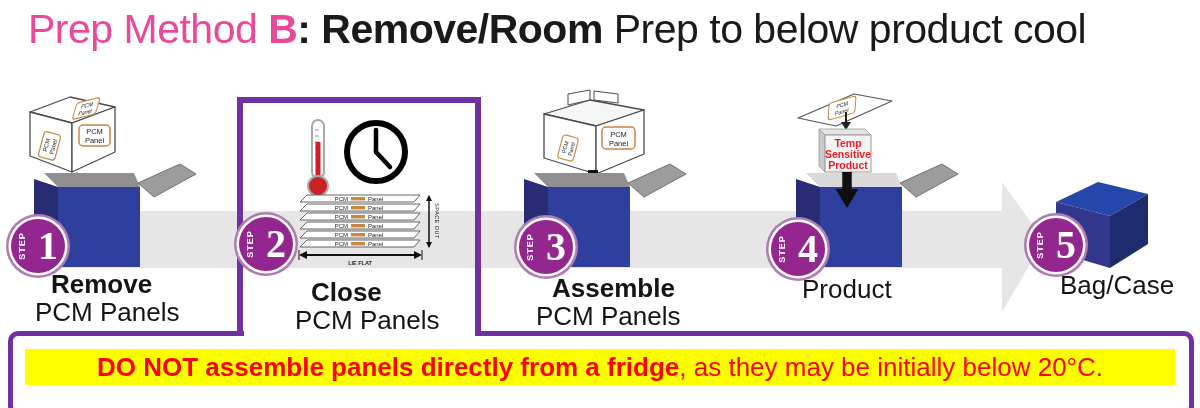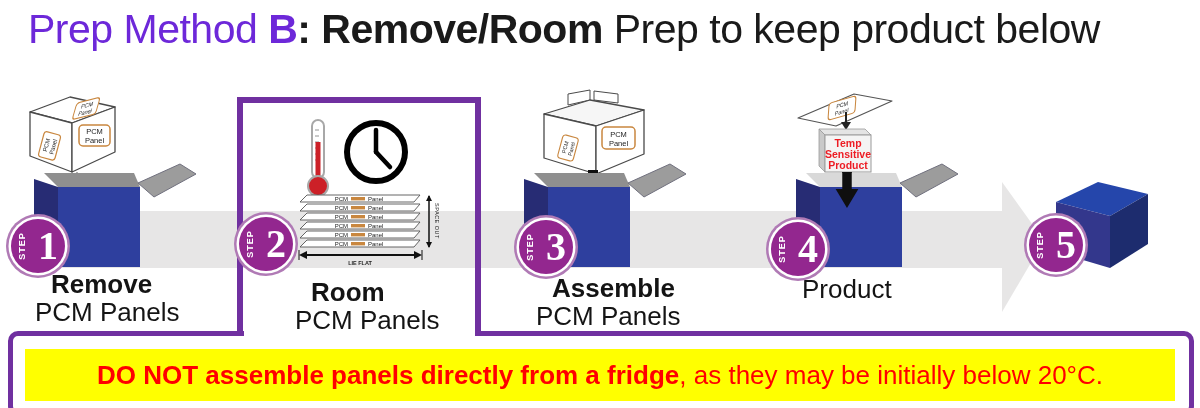--- a/index.html
+++ b/index.html
@@ -2,34 +2,34 @@
 <html><head>
 <meta charset="utf-8">
 <style>
   html,body{margin:0;padding:0;background:#fff;}
   #stage{position:relative;width:1200px;height:408px;background:#fff;overflow:hidden;
          font-family:"Liberation Sans",sans-serif;}
   .abs{position:absolute;}
   
   .title{position:absolute;left:28px;top:2px;font-size:41px;letter-spacing:-0.5px;
          color:#1a1a1a;white-space:pre-wrap;line-height:54px;}
-  .t-purple{color:#6d28d9;}
+  .t-purple{color:#ec4899;}
   .t-bold{font-weight:bold;}
   
   .band{position:absolute;left:58px;top:211px;width:944px;height:57px;background:#e7e6e6;z-index:1;}
   .band-head{position:absolute;left:1002px;top:182px;width:42px;height:130px;background:#e7e6e6;
              clip-path:polygon(0 0,100% 45%,0 100%);z-index:1;}
   
   .warning-frame{position:absolute;left:8px;top:331px;width:1186px;height:85px;
                  border:5px solid #7030a0;border-radius:10px;box-sizing:border-box;z-index:2;}
   .warning-mask{position:absolute;left:244px;top:329px;width:232px;height:9px;background:#fff;z-index:3;}
   .step2-frame{position:absolute;left:237px;top:97px;width:244px;height:239px;
                border:6px solid #7030a0;border-bottom:none;box-sizing:border-box;z-index:6;}
   
-  .warning-banner{position:absolute;left:25px;top:349px;width:1150px;height:52px;background:#ffff00;
+  .warning-banner{position:absolute;left:25px;top:349px;width:1150px;height:36px;background:#ffff00;
                   z-index:4;display:flex;align-items:center;justify-content:center;}
   .warning-text{font-size:26px;color:#ff0000;white-space:pre-wrap;}
   .warning-text .wbold{font-weight:bold;}
   
   .badge{position:absolute;width:54px;height:54px;border-radius:50%;background:#93278f;z-index:7;
          box-shadow:0 0 0 2.5px #ffffff,0 0 0 5px #b07ab5;}
   .badge .num{position:absolute;right:7px;top:1px;font-family:"Liberation Serif",serif;
               font-weight:bold;font-size:40px;color:#fff;line-height:52px;}
   .badge .step-word{position:absolute;left:-3px;top:22px;width:28px;height:10px;text-align:center;
               transform:rotate(-90deg);font-size:9px;font-weight:bold;color:#fff;letter-spacing:1px;}
@@ -42,21 +42,21 @@
   
   .temp-text{fill:#ed1c24;font-weight:bold;font-size:10.5px;text-anchor:middle;
              font-family:"Liberation Sans",sans-serif;}
   .chip-text{fill:#222;font-family:"Liberation Sans",sans-serif;}
 </style>
 </head>
 <body>
 
 <div id="stage">
 
-  <div class="title"><span class="t-purple">Prep Method </span><span class="t-purple t-bold">B</span><span class="t-bold">: </span><span class="t-bold">Remove/Room</span><span> Prep to keep product below</span></div>
+  <div class="title"><span class="t-purple">Prep Method </span><span class="t-purple t-bold">B</span><span class="t-bold">: </span><span class="t-bold">Remove/Room</span><span> Prep to below product cool</span></div>
 
   <div class="band"></div>
   <div class="band-head"></div>
 
   <div class="warning-frame"></div>
   <div class="warning-mask"></div>
   <div class="step2-frame"></div>
 
   <svg class="abs z5" style="left:26px;top:92px" width="92" height="82" viewBox="0 0 92 82">
     <polygon points="4,20 44,5 89,15 46,31" fill="#fff" stroke="#4a4a4a" stroke-width="1.3" stroke-linejoin="round"></polygon>
@@ -160,21 +160,21 @@
       <line x1="1" y1="56" x2="1" y2="66" stroke="#111" stroke-width="1"></line>
       <line x1="124" y1="56" x2="124" y2="66" stroke="#111" stroke-width="1"></line>
       <text class="chip-text" x="62" y="70.5" font-size="5.5" font-weight="bold" text-anchor="middle">LIE FLAT</text>
     </g>
   </svg>
   <div class="badge" style="left:239px;top:217px">
     <span class="step-word">STEP</span>
     <span class="num">2</span>
   </div>
   <div class="step-label" style="left:295px;top:278px">
-    <div class="action">Room</div>
+    <div class="action">Close</div>
     <div>PCM Panels</div>
   </div>
 
   <svg class="abs z5" style="left:538px;top:90px" width="112" height="86" viewBox="0 0 112 86">
     <polygon points="30,15 30,4 52,0 52,10" fill="#fff" stroke="#4a4a4a" stroke-width="1"></polygon>
     <polygon points="56,10 56,1 80,4 80,13" fill="#fff" stroke="#4a4a4a" stroke-width="1"></polygon>
     <polygon points="6,24 52,10 106,20 58,36" fill="#f6f6f6" stroke="#4a4a4a" stroke-width="1.3" stroke-linejoin="round"></polygon>
     <polygon points="6,24 58,36 58,84 6,68" fill="#fff" stroke="#4a4a4a" stroke-width="1.3" stroke-linejoin="round"></polygon>
     <polygon points="58,36 106,20 106,64 58,84" fill="#fff" stroke="#4a4a4a" stroke-width="1.3" stroke-linejoin="round"></polygon>
     <rect x="64" y="37" width="33" height="22" rx="4" fill="#fff" stroke="#c9873f" stroke-width="1.5"></rect>
@@ -247,19 +247,20 @@
   <svg class="abs z5" style="left:1052px;top:178px" width="100" height="92" viewBox="0 0 100 92">
     <polygon points="4,24 46,4 96,16 58,38" fill="#2546ab"></polygon>
     <polygon points="4,24 58,38 58,90 4,74" fill="#33378c"></polygon>
     <polygon points="58,38 96,16 96,66 58,90" fill="#1d2c6e"></polygon>
   </svg>
   <div class="badge" style="left:1029px;top:218px">
     <span class="step-word">STEP</span>
     <span class="num">5</span>
   </div>
   <div class="step-label" style="left:1060px;top:271px">
+    <div>Bag/Case</div>
   </div>
 
   <div class="warning-banner">
     <div class="warning-text"><span class="wbold">DO NOT assemble panels directly from a fridge</span><span>, as they may be initially below 20°C.</span></div>
   </div>
 
 </div>
 
 </body></html>

